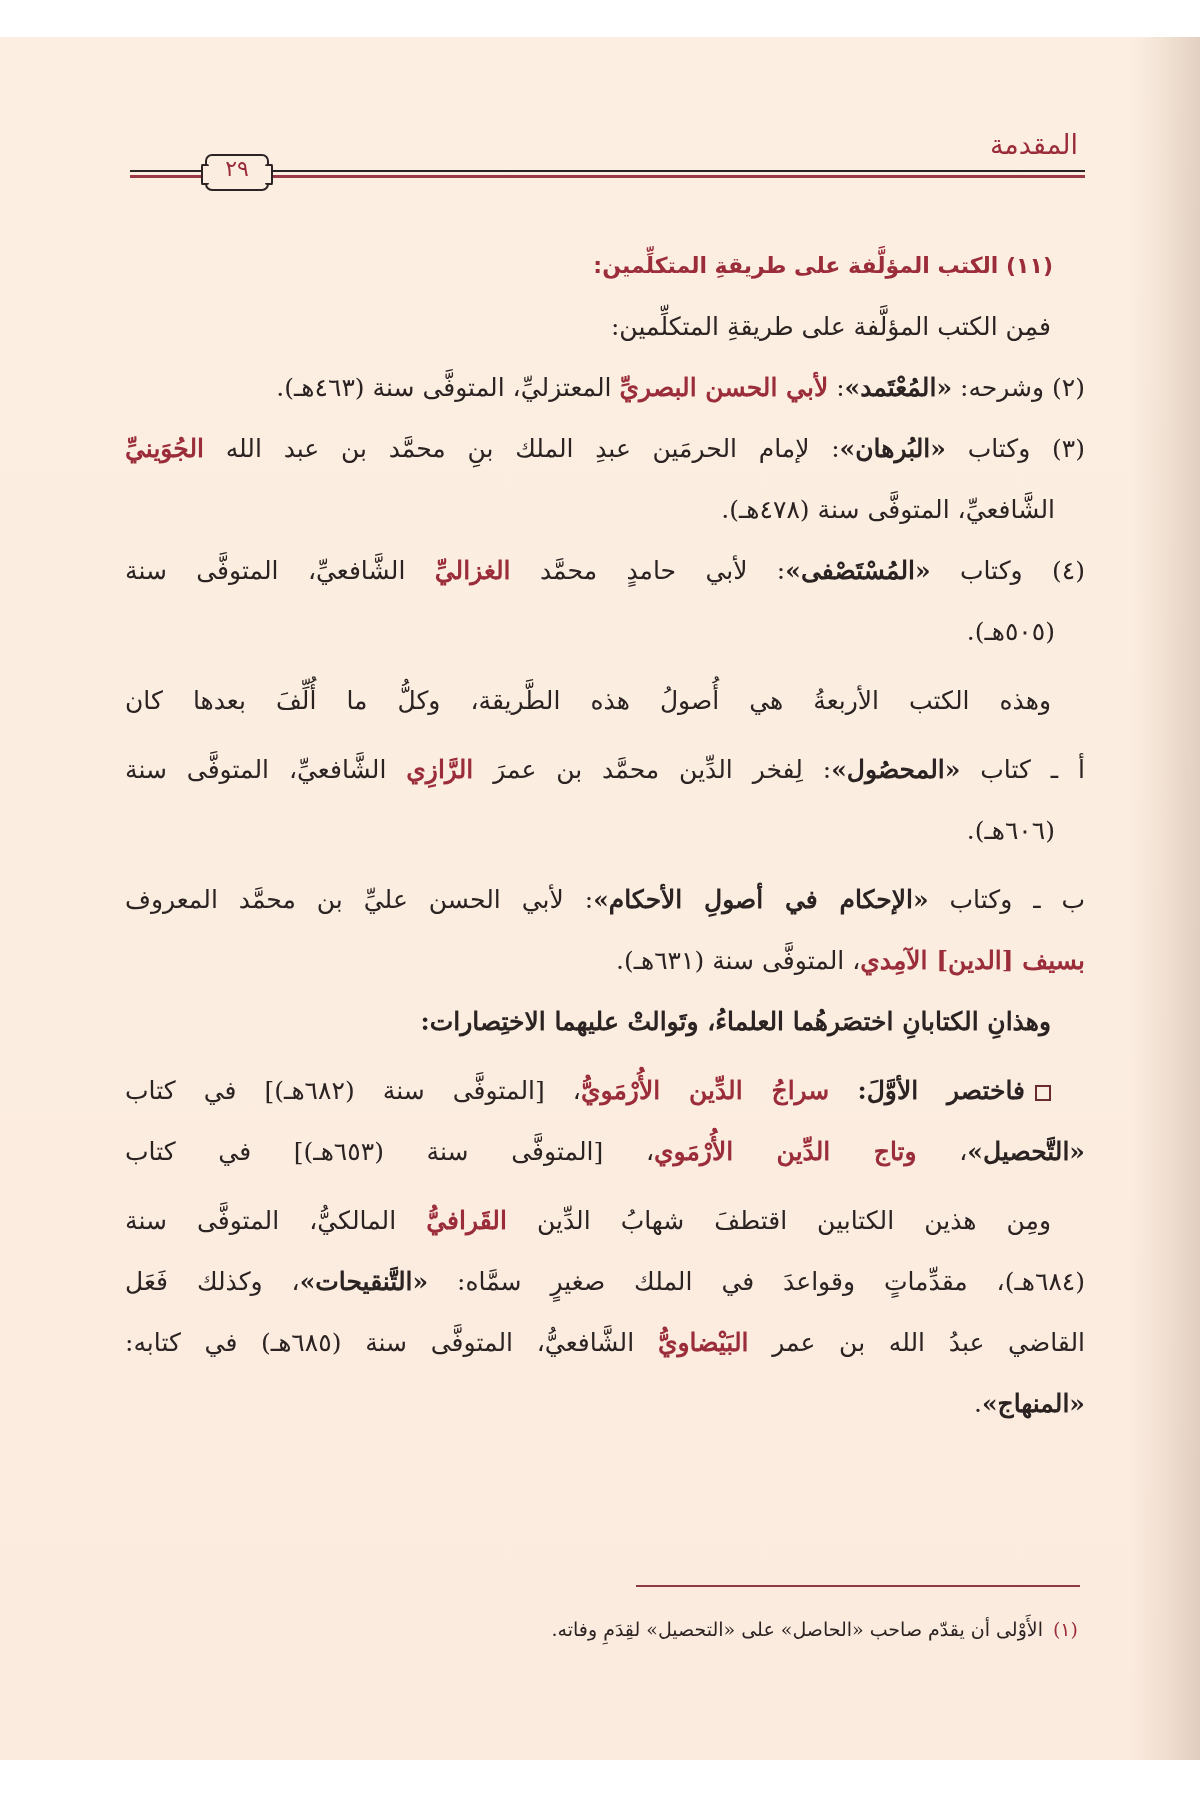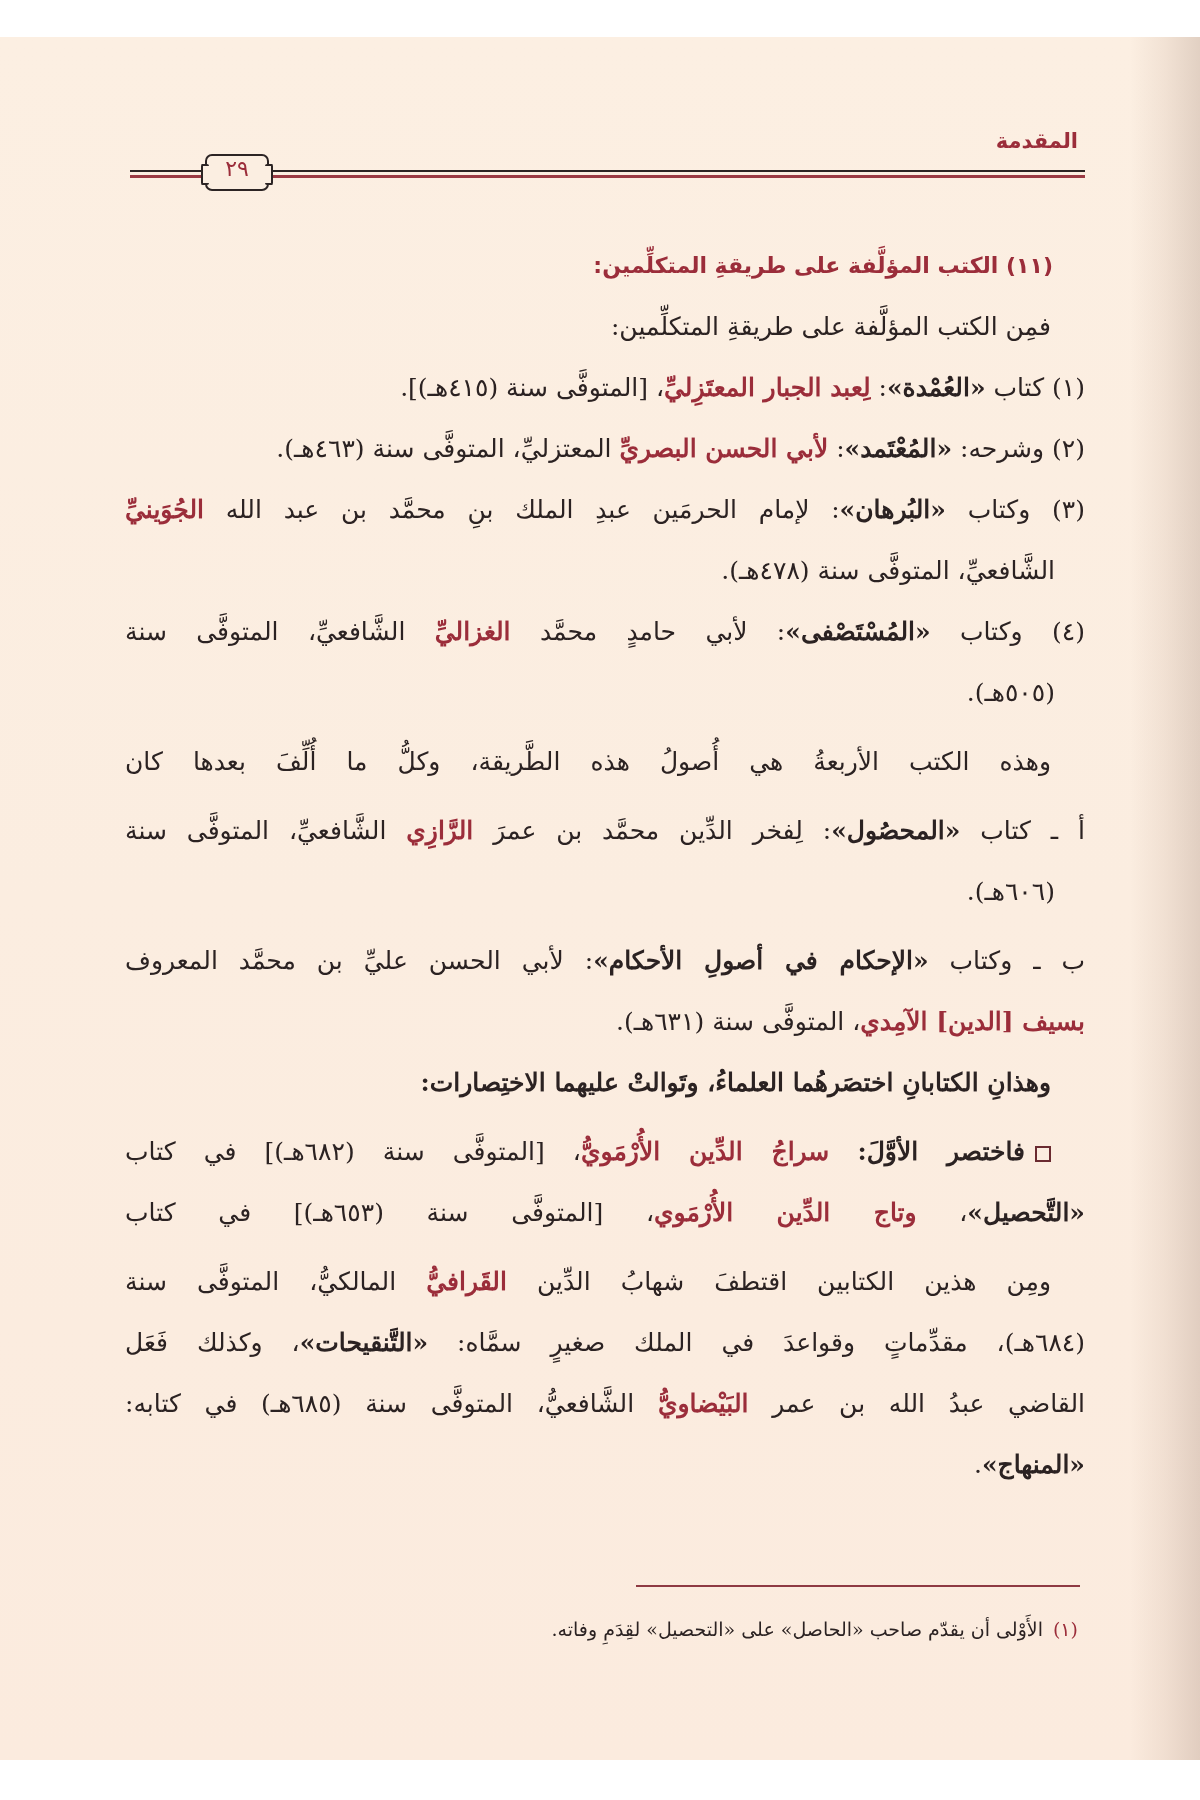--- a/index.html
+++ b/index.html
@@ -23,23 +23,22 @@
   .text {
     font-family: "DejaVu Serif", "Liberation Serif", serif;
     color: #2b2222;
     direction: rtl;
   }
   .running-head {
     position: absolute;
     top: 92px;
     right: 122px;
     font-family: "DejaVu Sans", sans-serif;
-    font-size: 21px;
+    font-size: 27px;
     color: #9b2d3a;
-    font-weight: bold;
   }
   .rule-wrap {
     position: absolute;
     top: 131px;
     left: 130px;
     width: 955px;
     height: 14px;
   }
   .rule-dark {
     position: absolute;
@@ -155,26 +154,20 @@
   </div>
 
   <div class="body text">
 
     <div class="line heading">(١١) الكتب المؤلَّفة على طريقةِ المتكلِّمين:</div>
 
     <div class="line indent short">
       <span>فمِن الكتب المؤلَّفة على طريقةِ المتكلِّمين:</span>
     </div>
 
-    <div class="line short">
-      <span>(١)</span>
-      <span>كتاب</span>
-      <span class="bold">«العُمْدة»</span><span>:</span>
-      <span class="hl">لِعبد الجبار المعتَزِليِّ</span><span>، [المتوفَّى سنة (٤١٥هـ)].</span>
-    </div>
 
     <div class="line short">
       <span>(٢)</span>
       <span>وشرحه:</span>
       <span class="bold">«المُعْتَمد»</span><span>:</span>
       <span class="hl">لأبي الحسن البصريِّ</span>
       <span>المعتزليِّ، المتوفَّى سنة (٤٦٣هـ).</span>
     </div>
 
     <div class="line">

